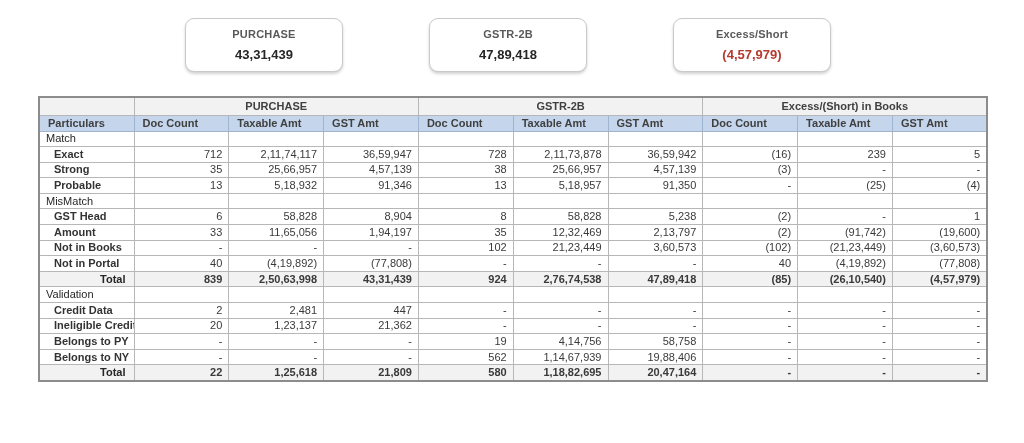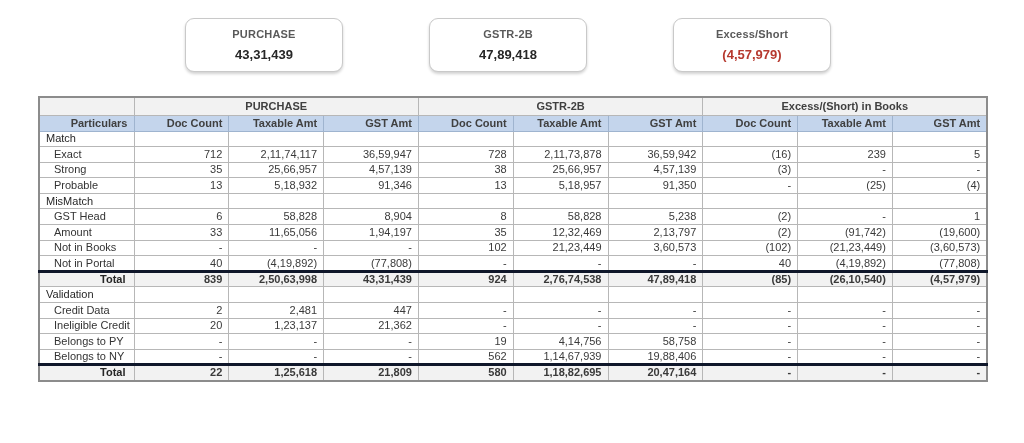--- a/index.html
+++ b/index.html
@@ -27,30 +27,30 @@
   }
   table.recon th, table.recon td {
     border:1px solid #b7b7b7;
     height:15.6px; line-height:13px;
     padding:0 6px; overflow:hidden; white-space:nowrap;
   }
   table.recon tr.group-hdr th {
     background:#f2f2f2; font-weight:bold; color:#404040; text-align:center; height:18px;
   }
   table.recon tr.sub-hdr th {
-    background:#c4d5ec; font-weight:bold; color:#404040; text-align:right; height:16px;
+    background:#c4d5ec; font-weight:bold; color:#404040; text-align:left; height:16px;
     border-color:#9fb4cf;
     padding-left:8px;
   }
   table.recon td.num { text-align:right; color:#3a3a3a; }
   table.recon td.lbl { text-align:left; }
 
   tr.section td.lbl { font-weight:normal; color:#262626; }
-  tr.item td.lbl { padding-left:14px; }
-  tr.total td { background:#f2f2f2; font-weight:bold; color:#262626; border-top:3px solid #0f172a; }
+  tr.item td.lbl { padding-left:14px;font-weight:bold; }
+  tr.total td { background:#f2f2f2; font-weight:bold; color:#262626; border-top:1px solid #0f172a; }
   tr.total td.lbl { text-align:right; padding-right:8px; }
 </style>
 </head>
 <body>
 
 <div>
 
   <div class="cards">
     <div class="card">
       <div class="card-title">PURCHASE</div>

